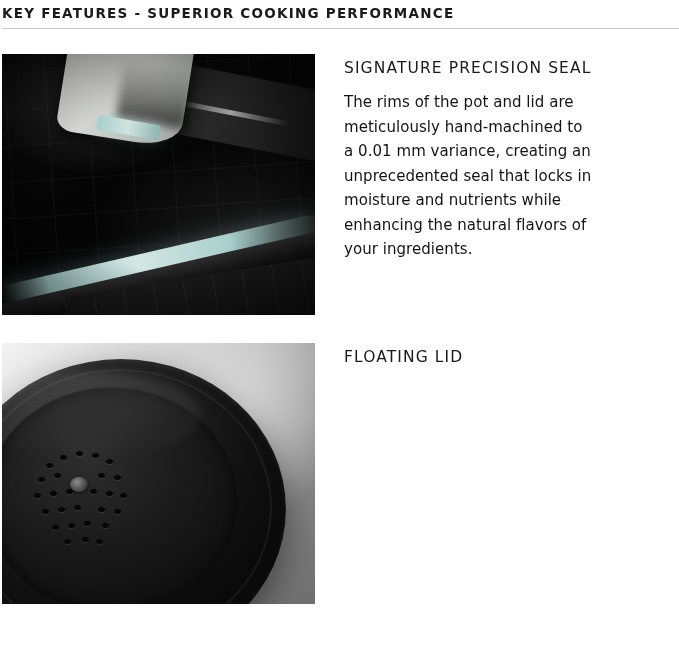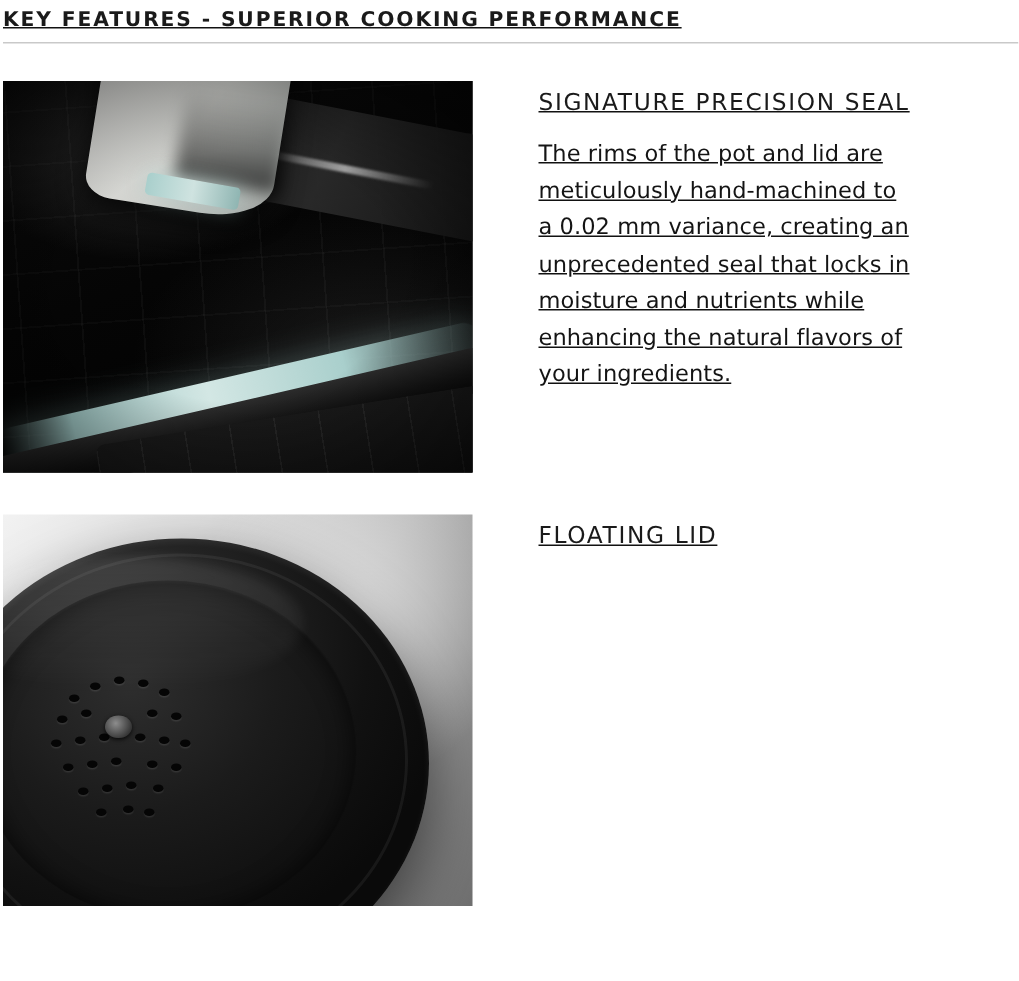--- a/index.html
+++ b/index.html
@@ -12,21 +12,20 @@
     height: 654px;
     font-family: "DejaVu Sans", sans-serif;
     color: #111111;
     overflow: hidden;
   }
   .page {
     width: 539px;
     height: 654px;
     position: relative;
     box-sizing: border-box;
-    text-decoration: underline;
   }
 
   
   .section-header {
     padding: 4px 0 0 2px;
   }
   .section-title {
     font-size: 13.5px;
     font-weight: 700;
     letter-spacing: 1.25px;
@@ -39,21 +38,21 @@
     margin-top: 6px;
     height: 1px;
     background: #c9c9c9;
     width: 677px;
   }
 
   
   .feature-row {
     display: flex;
     align-items: flex-start;
-    gap: 44px;
+    gap: 29px;
     padding-left: 2px;
   }
   .feature-row.first { margin-top: 25px; }
   .feature-row.second { margin-top: 28px; justify-content: center; }
 
   .media {
     width: 313px;
     height: 261px;
     flex: 0 0 313px;
     position: relative;
@@ -259,21 +258,21 @@
       <div class="seal-lid"></div>
       <div class="seal-lid-shadow"></div>
       <div class="seal-teal-a"></div>
       <div class="seal-rim-teal"></div>
       <div class="seal-rim-dark"></div>
       <div class="seal-pot-wall"></div>
       <div class="seal-vignette"></div>
     </div>
     <div class="text-col">
       <div class="feature-title">SIGNATURE PRECISION SEAL</div>
-      <div class="feature-body">The rims of the pot and lid are meticulously hand-machined to a 0.02 mm variance, creating an unprecedented seal that locks in moisture and nutrients while enhancing the natural flavors of your ingredients.</div>
+      <div class="feature-body">The rims of the pot and lid are meticulously hand-machined to a 0.01 mm variance, creating an unprecedented seal that locks in moisture and nutrients while enhancing the natural flavors of your ingredients.</div>
     </div>
   </div>
 
   <div class="feature-row second">
     <div class="media img-lid">
       <div class="lid-bg-glow"></div>
       <div class="lid-disc"></div>
       <div class="lid-ring-outer"></div>
       <div class="lid-ring-inner"></div>
       <div class="lid-sheen"></div>

